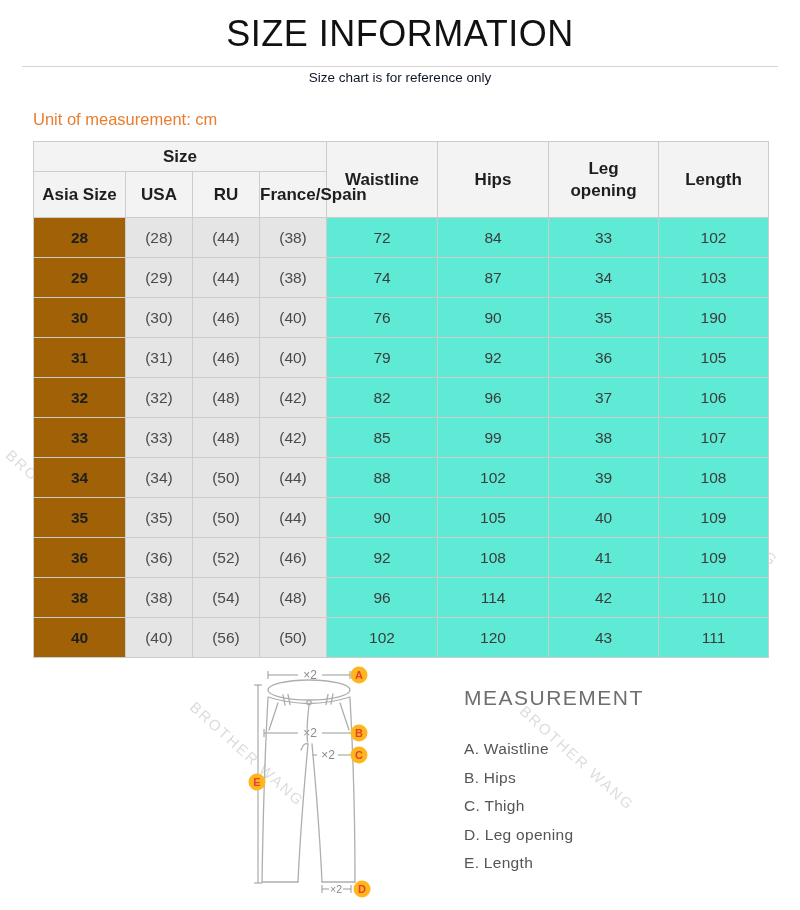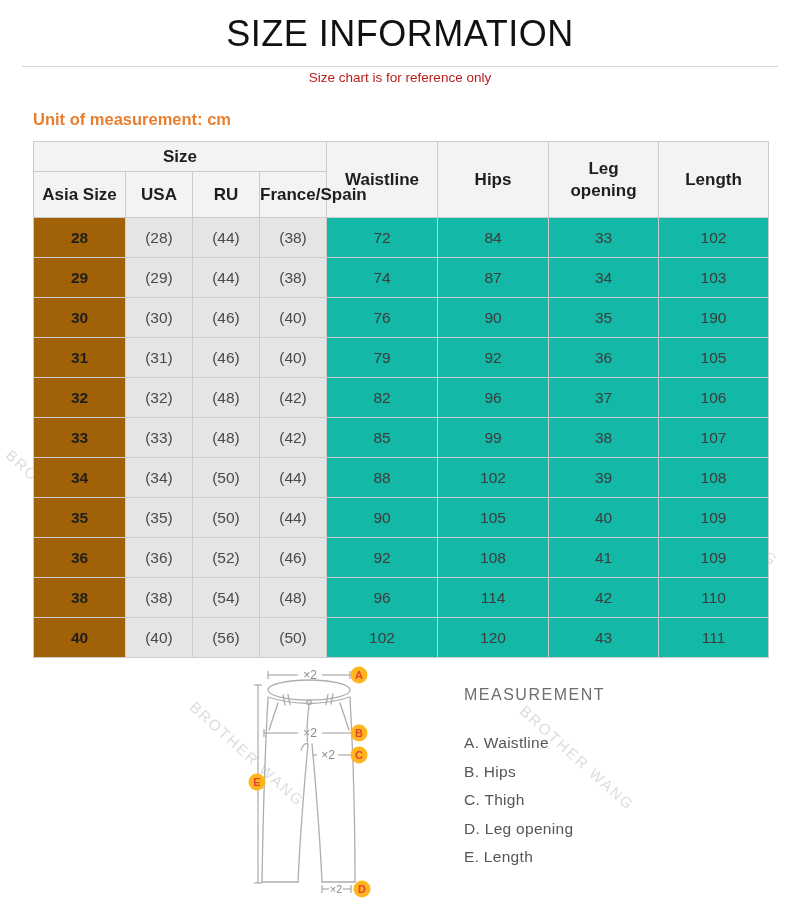--- a/index.html
+++ b/index.html
@@ -17,66 +17,66 @@
     position: absolute; top: 13px; left: 0; width: 100%;
     text-align: center; font-size: 36px; font-weight: 400;
     letter-spacing: 0.5px; color: #111;
   }
   .title-rule {
     position: absolute; top: 66px; left: 22px; right: 22px;
     border: none; border-top: 1px solid #d4d4d4; height: 0;
   }
   .subtitle {
     position: absolute; top: 70px; left: 0; width: 100%;
-    text-align: center; font-size: 13.5px; color: #b91c1c;
+    text-align: center; font-size: 13.5px; color: #0f172a;
   }
   .unit-note {
     position: absolute; top: 110px; left: 33px;
-    font-size: 16.5px; font-weight: 700; color: #e87e2e;
+    font-size: 16.5px; font-weight: 400; color: #e87e2e;
   }
 
   
   table.size-table {
     position: absolute; top: 141px; left: 33px;
     width: 735px; border-collapse: collapse; table-layout: fixed;
   }
   .size-table th, .size-table td {
     border: 1px solid #cccccc; text-align: center; vertical-align: middle;
   }
   .size-table thead th {
     background: #f3f3f3; font-weight: 700; color: #1e1e1e; font-size: 17px;
     line-height: 1.25;
   }
   .size-table tr.h1 th { height: 30px; }
   .size-table tr.h2 th { height: 46px; }
   .size-table tbody td { height: 40px; font-size: 15.5px; color: #3c3c3c; }
   .size-table td.c-asia { background: #a16207; font-weight: 700; color: #1e1e1e; }
   .size-table td.c-intl { background: #e5e5e5; color: #4a4a4a; }
-  .size-table td.c-val  { background: #14b8a6; }
+  .size-table td.c-val  { background: #5eead4; }
   .narrow { display: inline-block; max-width: 70px; }
 
   
   .wm {
     position: absolute; white-space: nowrap; pointer-events: none;
     font-size: 15px; letter-spacing: 2px; color: rgba(140,140,140,0.30);
     transform: rotate(42deg); transform-origin: left top;
   }
   .wm1 { left: 152px; top: 198px; }
   .wm2 { left: 482px; top: 194px; }
   .wm3 { left: 14px;  top: 446px; }
   .wm4 { left: 350px; top: 462px; }
   .wm5 { left: 672px; top: 458px; }
   .wm6 { left: 198px; top: 698px; }
   .wm7 { left: 528px; top: 702px; }
 
   
   .pants-svg { position: absolute; left: 238px; top: 656px; }
   .measure-block { position: absolute; left: 464px; top: 686px; }
   .measure-heading {
-    font-size: 16px; color: #6e6e6e; letter-spacing: 1.5px; font-weight: 400;
+    font-size: 21px; color: #6e6e6e; letter-spacing: 1.5px; font-weight: 400;
   }
   .measure-list { list-style: none; margin-top: 30px; }
   .measure-list li {
     font-size: 15.5px; color: #555555; margin-bottom: 10.5px; letter-spacing: 0.3px;
   }
 </style>
 </head>
 <body>
 
 <div class="page">

